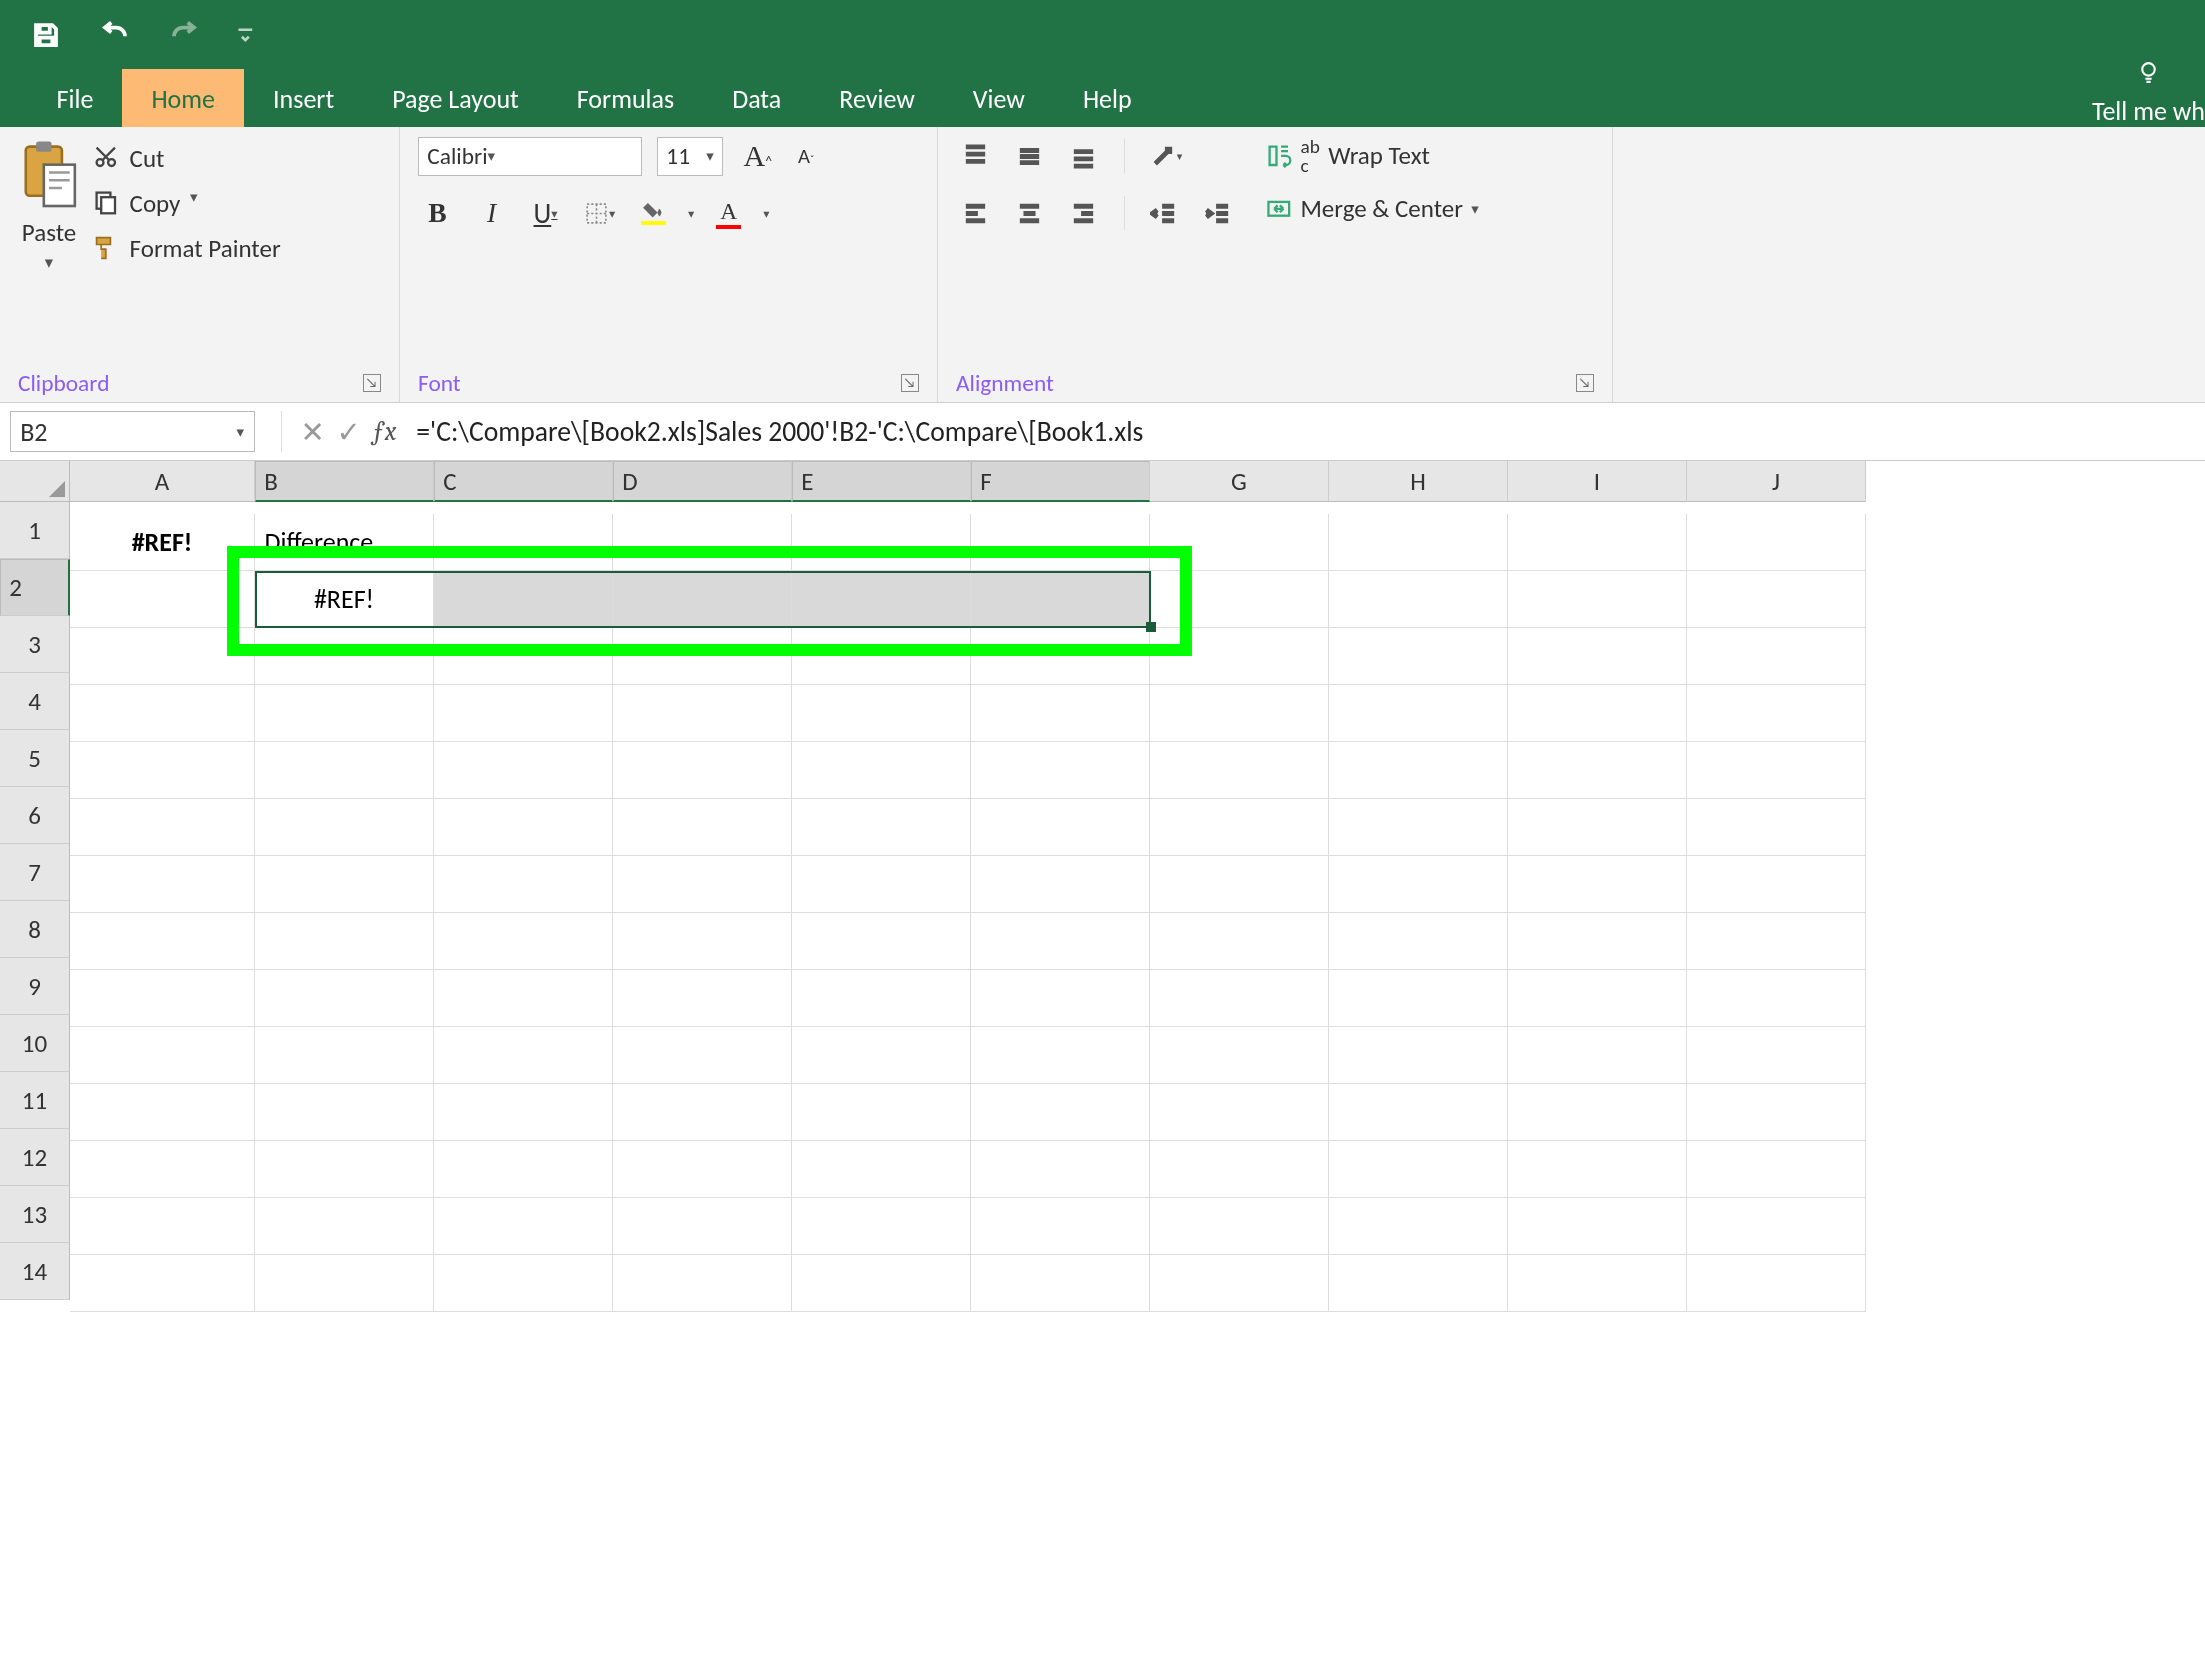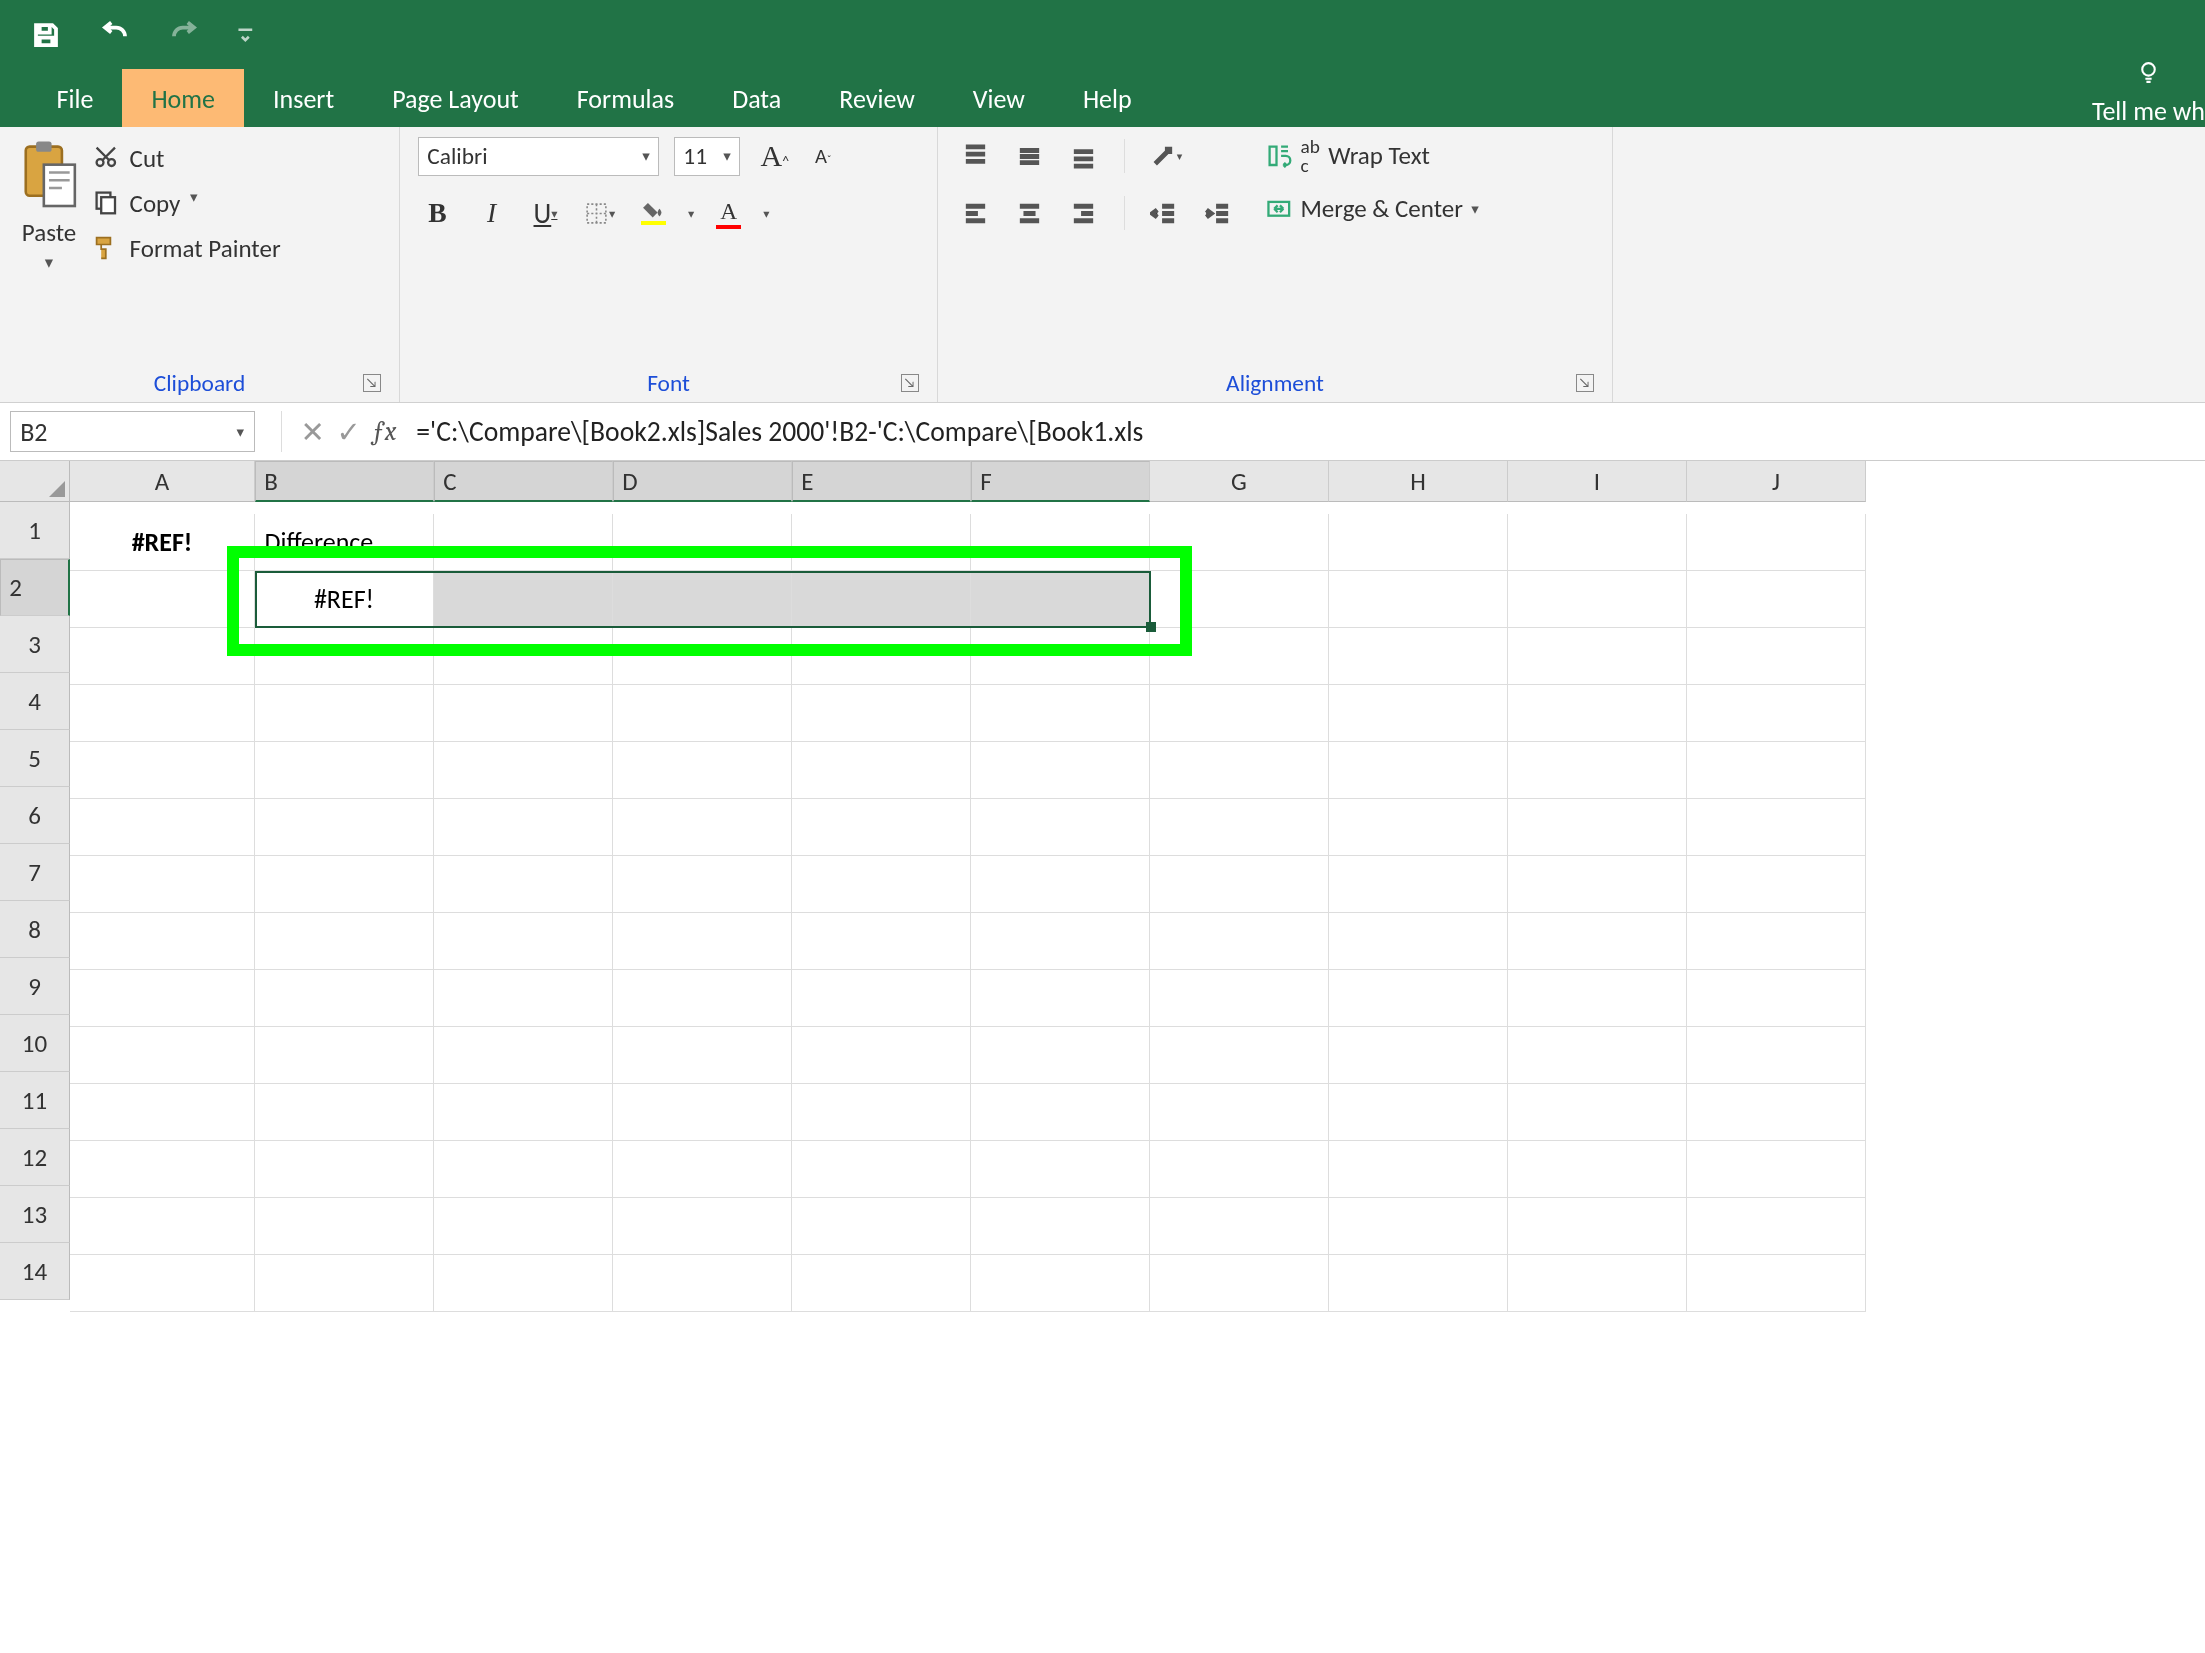--- a/index.html
+++ b/index.html
@@ -15,38 +15,38 @@
 .ribbon-tab { padding: 13.8px 29px 12.4px 29px; font-size: 26px; color: #fff; cursor: pointer; }
 .ribbon-tab.active { background: #fdba74; color: #217346; font-weight: 400; }
 .ribbon-spacer { flex: 1; }
 .tellme { display: flex; align-items: center; color: #fff; gap: 9.6px; font-size: 26px; padding-right: 0; flex-direction: column; }
 .bulb { width: 25px; height: 25px; }
 
 
 .ribbon { background: #f3f3f3; border-bottom: 1.4px solid #d0d0d0; height: 276px; display: flex; }
 .rib-group { border-right: 1.4px solid #d8d8d8; padding: 9.6px 18px 5.5px 18px; display: flex; flex-direction: column; }
 .rib-group-body { flex: 1; display: flex; gap: 12.4px; }
-.rib-group-label { font-size: 23.4px; color: #1d4ed8; text-align: center; padding-top: 4.1px; position: relative; }
+.rib-group-label { font-size: 23.4px; color: #8b5cf6; padding-top: 4.1px; position: relative; }
 .dlg-launcher { position: absolute; right: 0; bottom: 4.1px; width: 18px; height: 18px; border: 1.4px solid #888; }
 .dlg-launcher::after { content: "↘"; font-size: 13.8px; position: absolute; left: 1.4px; top: -1.4px; color: #666; }
 
 
 .paste-col { display: flex; flex-direction: column; align-items: center; gap: 4.1px; }
 .paste-icon { width: 62px; height: 76px; }
 .paste-label { font-size: 25px; color: #333; }
 .paste-drop { font-size: 16.5px; color: #555; }
 .clip-col { display: flex; flex-direction: column; gap: 13.8px; margin-top: 6.9px; }
 .clip-row { display: flex; align-items: flex-start; gap: 9.6px; font-size: 25px; color: #333; }
 .mini-icon { width: 27.6px; height: 27.6px; }
 
 
 .font-col { display: flex; flex-direction: column; gap: 18px; }
 .row { display: flex; align-items: center; gap: 15px; }
 .sel { background: #fff; border: 0.7px solid #bbb; height: 39px; display: flex; align-items: center; padding: 0 8.3px; font-size: 23.4px; color: #333; }
-.font-name { width: 241px; justify-content: space-between; }
+.font-name { width: 224px; }
 .font-size { width: 66px; justify-content: space-between; }
 .caret { font-size: 15px; color: #555; }
 .btn-A { font-family: "Times New Roman", serif; font-size: 30px; color: #333; padding: 0 5.5px; display: flex; align-items: baseline; }
 .btn-A .small { font-size: 20.7px; }
 .sq { width: 39px; height: 39px; display: flex; align-items: center; justify-content: center; font-size: 27.6px; color: #333; }
 .bold { font-weight: bold; font-family: "Times New Roman"; }
 .italic { font-style: italic; font-family: "Times New Roman"; }
 .uline { text-decoration: underline; font-family: "Times New Roman"; }
 .underline-color { display: flex; flex-direction: column; align-items: center; }
 .underline-bar { width: 25px; height: 4.1px; }

